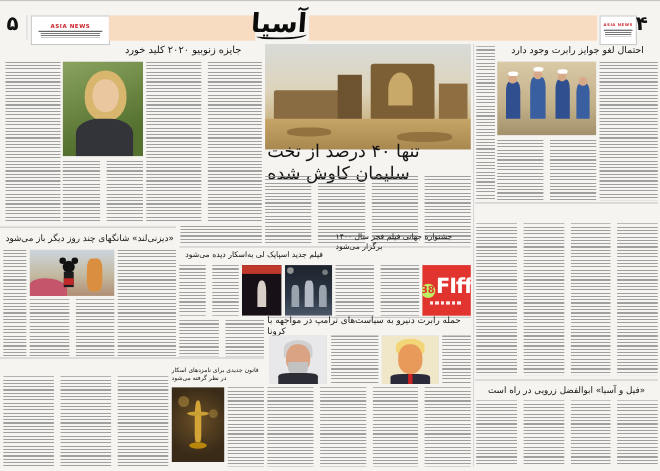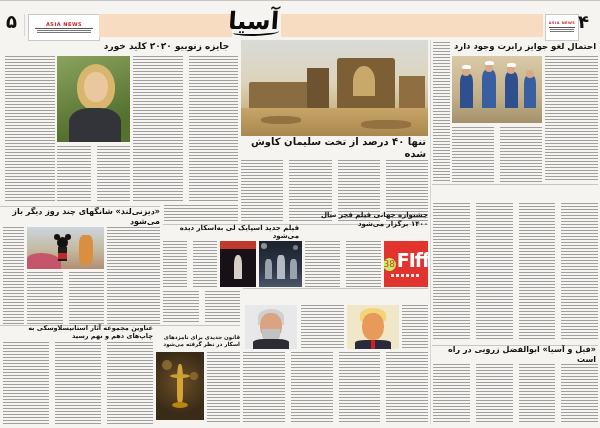--- a/index.html
+++ b/index.html
@@ -3,37 +3,37 @@
 <meta charset="utf-8">
 <style>
   html,body{margin:0;padding:0;width:600px;height:428px;overflow:hidden;
     background:#f6f4f0;font-family:"DejaVu Sans",sans-serif;}
   .abs{position:absolute;}
   .page{position:relative;width:600px;height:428px;background:#f6f4f0;}
   
   .g{background:repeating-linear-gradient(180deg,#8d8d8d 0,#8d8d8d 1px,transparent 1px,transparent 3px);opacity:.82;}
   .cols{display:flex;gap:6px;}
   .cols>i{flex:1;display:block;background:repeating-linear-gradient(180deg,#8d8d8d 0,#8d8d8d 1px,transparent 1px,transparent 3px);opacity:.82;}
-  .hl{color:#141414;font-weight:bold;text-align:right;line-height:1.2;
+  .hl{color:#141414;font-weight:normal;text-align:left;line-height:1.2;
       display:flex;align-items:center;justify-content:center;}
   .hr{border-top:1px solid #c6c6c6;height:0;}
   .vr{border-right:1px solid #d7d7d7;width:0;}
   .peach{background:#f8dcc2;}
   .newsbox{background:#fff;border:1px solid #c9c9c9;display:flex;flex-direction:column;
       align-items:center;justify-content:center;gap:1px;padding:1px;}
   .newsbox .brand{color:#cc2229;font-weight:bold;font-size:5px;letter-spacing:.5px;line-height:1;}
   .newsbox .rule{width:86%;border-top:1px solid #555;}
   .newsbox .micro{width:80%;height:4px;background:repeating-linear-gradient(180deg,#777 0,#777 1px,transparent 1px,transparent 2px);}
   .pagenum{font-size:18px;font-weight:bold;color:#111;line-height:1;}
   .photo{overflow:hidden;position:absolute;background:#ddd;}
   .photo .shapes{position:absolute;inset:0;filter:blur(.6px);}
   .fiff{background:#e2342e;color:#fff;display:flex;flex-direction:column;
         align-items:center;justify-content:center;overflow:hidden;}
   .fiff .row{display:flex;align-items:baseline;direction:ltr;}
-  .fiff .num{font-size:9px;font-weight:normal;background:#bef264;color:#e2342e;border-radius:50%;
+  .fiff .num{font-size:9px;font-weight:bold;background:#bef264;color:#e2342e;border-radius:50%;
         width:13px;height:13px;display:flex;align-items:center;justify-content:center;margin-right:1px;}
   .fiff .txt{font-size:19px;font-weight:bold;letter-spacing:-1px;line-height:1;}
   .fiff .bar{margin-top:3px;width:70%;height:3px;background:repeating-linear-gradient(90deg,#fff 0,#fff 3px,transparent 3px,transparent 5px);opacity:.9;}
   .logo{font-weight:bold;font-size:24px;color:#0b0b0b;line-height:1;transform:skewX(-4deg);}
   .logo-underline{height:3px;border-bottom:2px solid #0b0b0b;border-radius:0 0 60% 40%/0 0 100% 60%;margin-top:-2px;}
 </style>
 </head>
 <body>
 
 <div class="page">
@@ -102,21 +102,20 @@
     </div>
   </div>
   <div class="abs g" style="left:3px;top:227px;width:21px;height:97px;"></div>
   <div class="abs cols" style="left:27px;top:272px;width:77px;height:52px;">
       <i></i>
       <i></i>
     </div>
   <div class="abs g" style="left:107px;top:227px;width:53px;height:97px;"></div>
 
   <div class="abs hr" style="left:0;top:325px;width:240px;"></div>
-  <div class="abs hl" style="left:3px;top:328px;width:150px;height:10px;font-size:6.5px;">عناوین مجموعه آثار استانیسلاوسکی به چاپ‌های دهم و نهم رسید</div>
   <div class="abs cols" style="left:3px;top:342px;width:150px;height:82px;">
       <i></i>
       <i></i>
       <i></i>
     </div>
 
   <div class="abs hl" style="left:156px;top:333px;width:84px;height:16px;font-size:5.5px;">قانون جدیدی برای نامزدهای اسکار در نظر گرفته می‌شود</div>
   <div class="photo" style="left:156px;top:352px;width:48px;height:68px;">
     <div class="shapes">
       <div class="abs" style="inset:0;background:radial-gradient(circle at 50% 45%,#6b4f26 0%,#3a2b18 70%);"></div>
@@ -135,21 +134,21 @@
       <div class="abs" style="left:8px;top:42px;width:72px;height:30px;background:#8a6c42;border-radius:2px;"></div>
       <div class="abs" style="left:66px;top:28px;width:22px;height:44px;background:#6e5330;"></div>
       <div class="abs" style="left:96px;top:18px;width:58px;height:52px;background:#7d5f36;border-radius:3px;"></div>
       <div class="abs" style="left:112px;top:26px;width:22px;height:30px;background:#c9a96a;border-radius:50% 50% 0 0;"></div>
       <div class="abs" style="left:158px;top:36px;width:26px;height:34px;background:#8f6f42;"></div>
       <div class="abs" style="left:0;top:68px;width:187px;height:28px;background:linear-gradient(180deg,#c7a568,#a9884f);"></div>
       <div class="abs" style="left:20px;top:76px;width:40px;height:8px;background:#93723f;border-radius:40%;"></div>
       <div class="abs" style="left:120px;top:80px;width:50px;height:9px;background:#93723f;border-radius:40%;"></div>
     </div>
   </div>
-  <div class="abs hl" style="left:243px;top:139px;width:183px;height:17px;font-size:10px;">تنها ۴۰ درصد از تخت سلیمان کاوش شده</div>
+  <div class="abs hl" style="left:243px;top:139px;width:183px;height:17px;font-size:16px;">تنها ۴۰ درصد از تخت سلیمان کاوش شده</div>
   <div class="abs cols" style="left:241px;top:160px;width:187px;height:62px;">
       <i></i>
       <i></i>
       <i></i>
       <i></i>
     </div>
 
   <div class="abs hr" style="left:163px;top:224px;width:265px;"></div>
   <div class="abs hl" style="left:163px;top:227px;width:136px;height:10px;font-size:7px;">فیلم جدید اسپایک لی به‌اسکار دیده می‌شود</div>
   <div class="photo" style="left:220px;top:241px;width:36px;height:46px;">
@@ -185,20 +184,21 @@
       <span class="txt">FIff</span>
     </div>
     <div class="bar"></div>
   </div>
   <div class="abs cols" style="left:305px;top:241px;width:76px;height:46px;">
       <i></i>
       <i></i>
     </div>
 
   <div class="abs hr" style="left:243px;top:288px;width:185px;"></div>
+  <div class="abs hl" style="left:243px;top:291px;width:185px;height:11px;font-size:8px;">حمله رابرت دنیرو به سیاست‌های ترامپ در مواجهه با کرونا</div>
   <div class="photo" style="left:245px;top:305px;width:52px;height:44px;">
     <div class="shapes">
       <div class="abs" style="inset:0;background:#e8e8ea;"></div>
       <div class="abs" style="left:13px;top:4px;width:26px;height:16px;background:#d0d0d0;border-radius:50% 50% 0 0;"></div>
       <div class="abs" style="left:15px;top:8px;width:22px;height:26px;background:#d9a384;border-radius:45%;"></div>
       <div class="abs" style="left:17px;top:24px;width:18px;height:12px;background:#c2c2c2;border-radius:0 0 45% 45%;"></div>
       <div class="abs" style="left:8px;top:34px;width:36px;height:10px;background:#2c2c34;border-radius:30% 30% 0 0;"></div>
     </div>
   </div>
   <div class="photo" style="left:347px;top:305px;width:52px;height:44px;">

